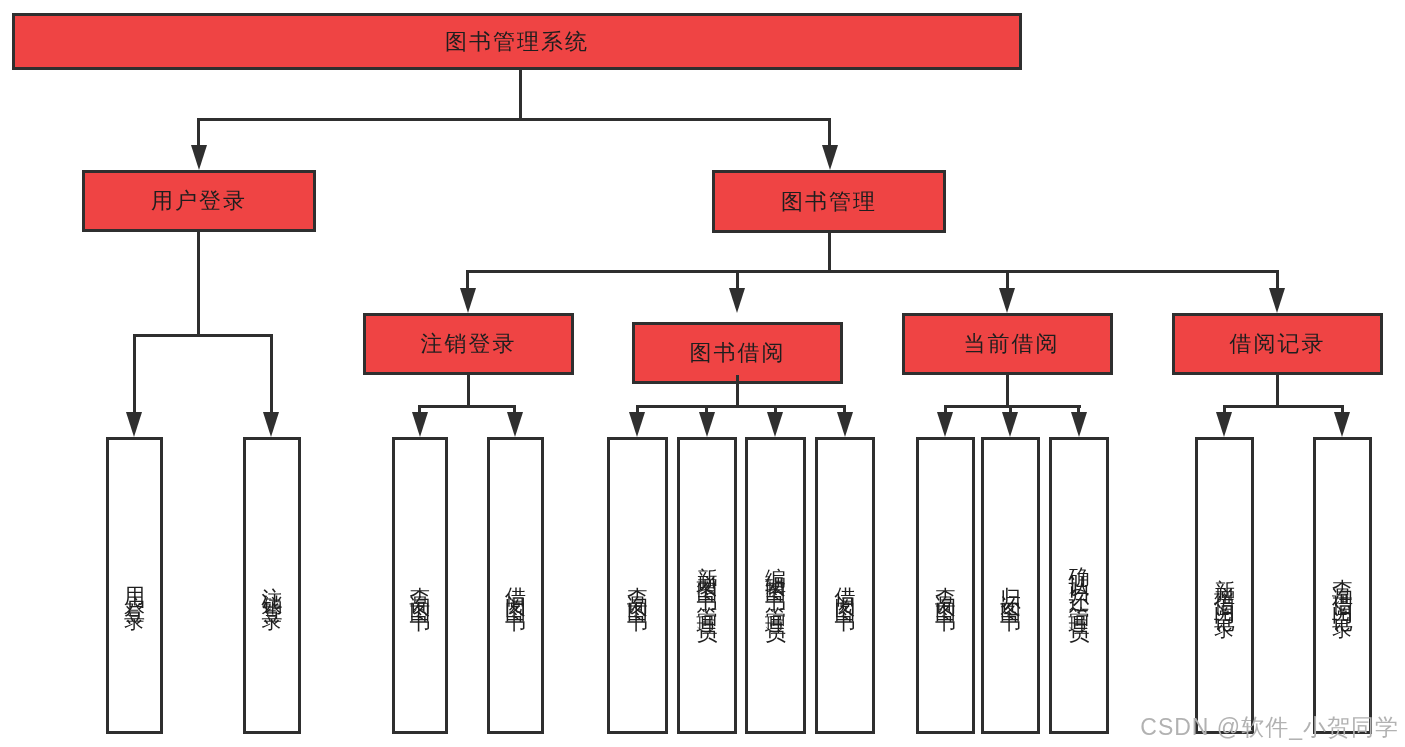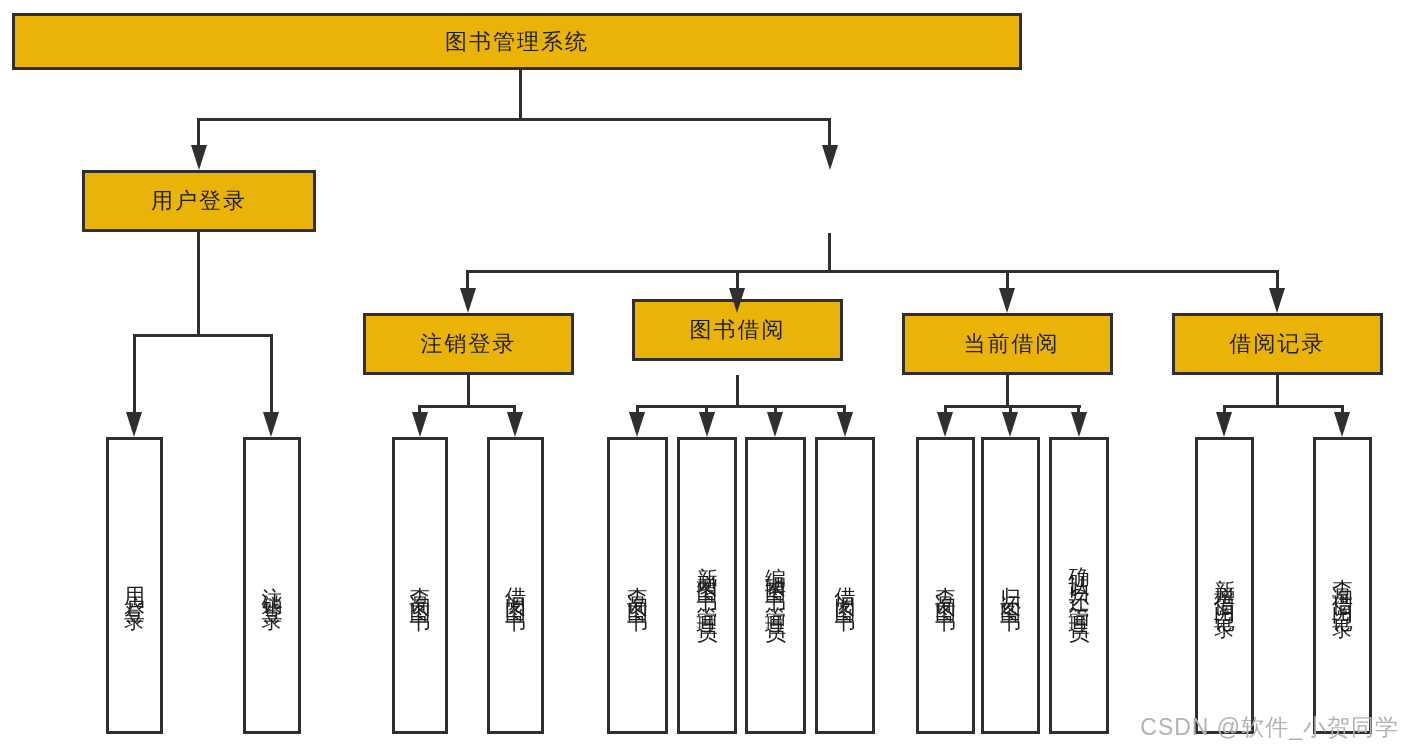--- a/index.html
+++ b/index.html
@@ -15,21 +15,21 @@
     width: 1405px;
     height: 747px;
     background: var(--bg);
     overflow: hidden;
     font-family: "Liberation Sans", "DejaVu Sans", sans-serif;
   }
   
   .box {
     position: absolute;
     border: 3px solid var(--line);
-    background: #eab308;
+    background: #ef4444;
     display: flex;
     align-items: center;
     justify-content: center;
   }
   .box .lbl {
     font-size: 22px;
     letter-spacing: 2px;
     color: var(--text);
     white-space: nowrap;
   }
@@ -76,25 +76,28 @@
 
 <div class="stage">
 
   <div class="box" style="left:12px; top:13px; width:1010px; height:57px;">
     <span class="lbl">图书管理系统</span>
   </div>
 
   <div class="box" style="left:82px; top:170px; width:234px; height:62px;">
     <span class="lbl">用户登录</span>
   </div>
+  <div class="box" style="left:712px; top:170px; width:234px; height:63px;">
+    <span class="lbl">图书管理</span>
+  </div>
 
   <div class="box" style="left:363px; top:313px; width:211px; height:62px;">
     <span class="lbl">注销登录</span>
   </div>
-  <div class="box" style="left:632px; top:299px; width:211px; height:62px;">
+  <div class="box" style="left:632px; top:322px; width:211px; height:62px;">
     <span class="lbl">图书借阅</span>
   </div>
   <div class="box" style="left:902px; top:313px; width:211px; height:62px;padding-left:8px;">
     <span class="lbl">当前借阅</span>
   </div>
   <div class="box" style="left:1172px; top:313px; width:211px; height:62px;">
     <span class="lbl">借阅记录</span>
   </div>
 
   <div class="vbox" style="left:106px; top:437px; width:57px; height:297px;">

